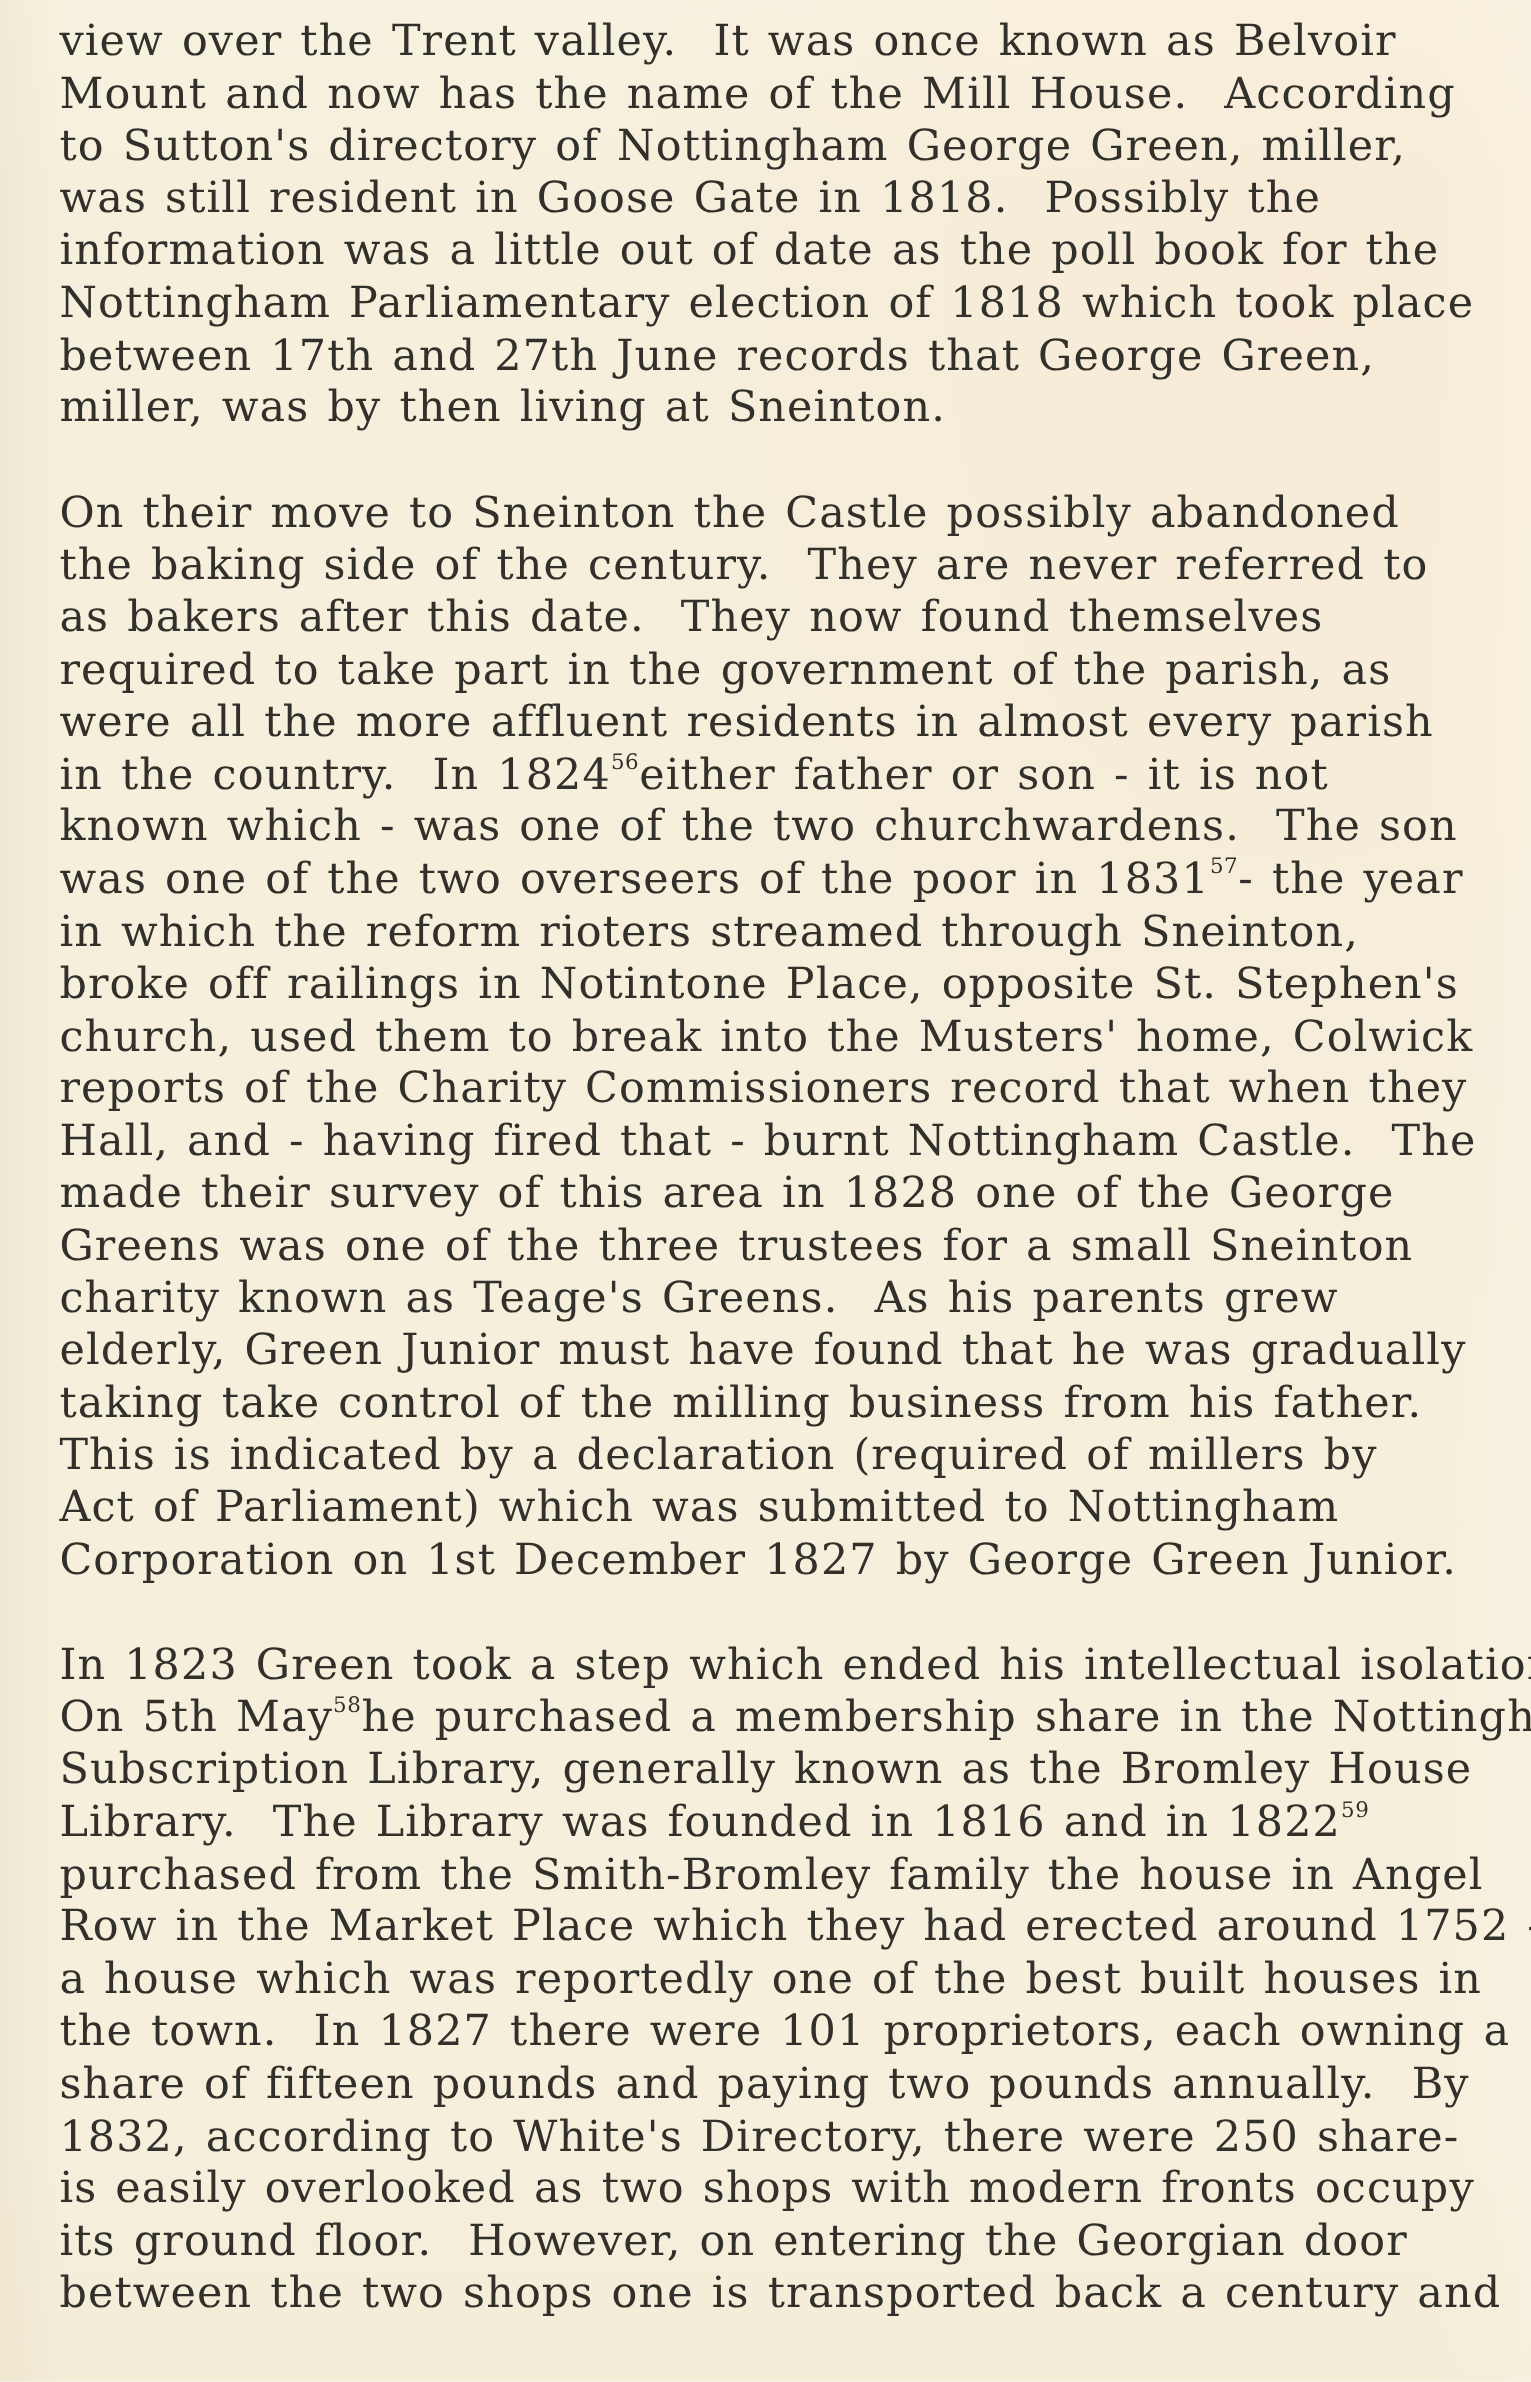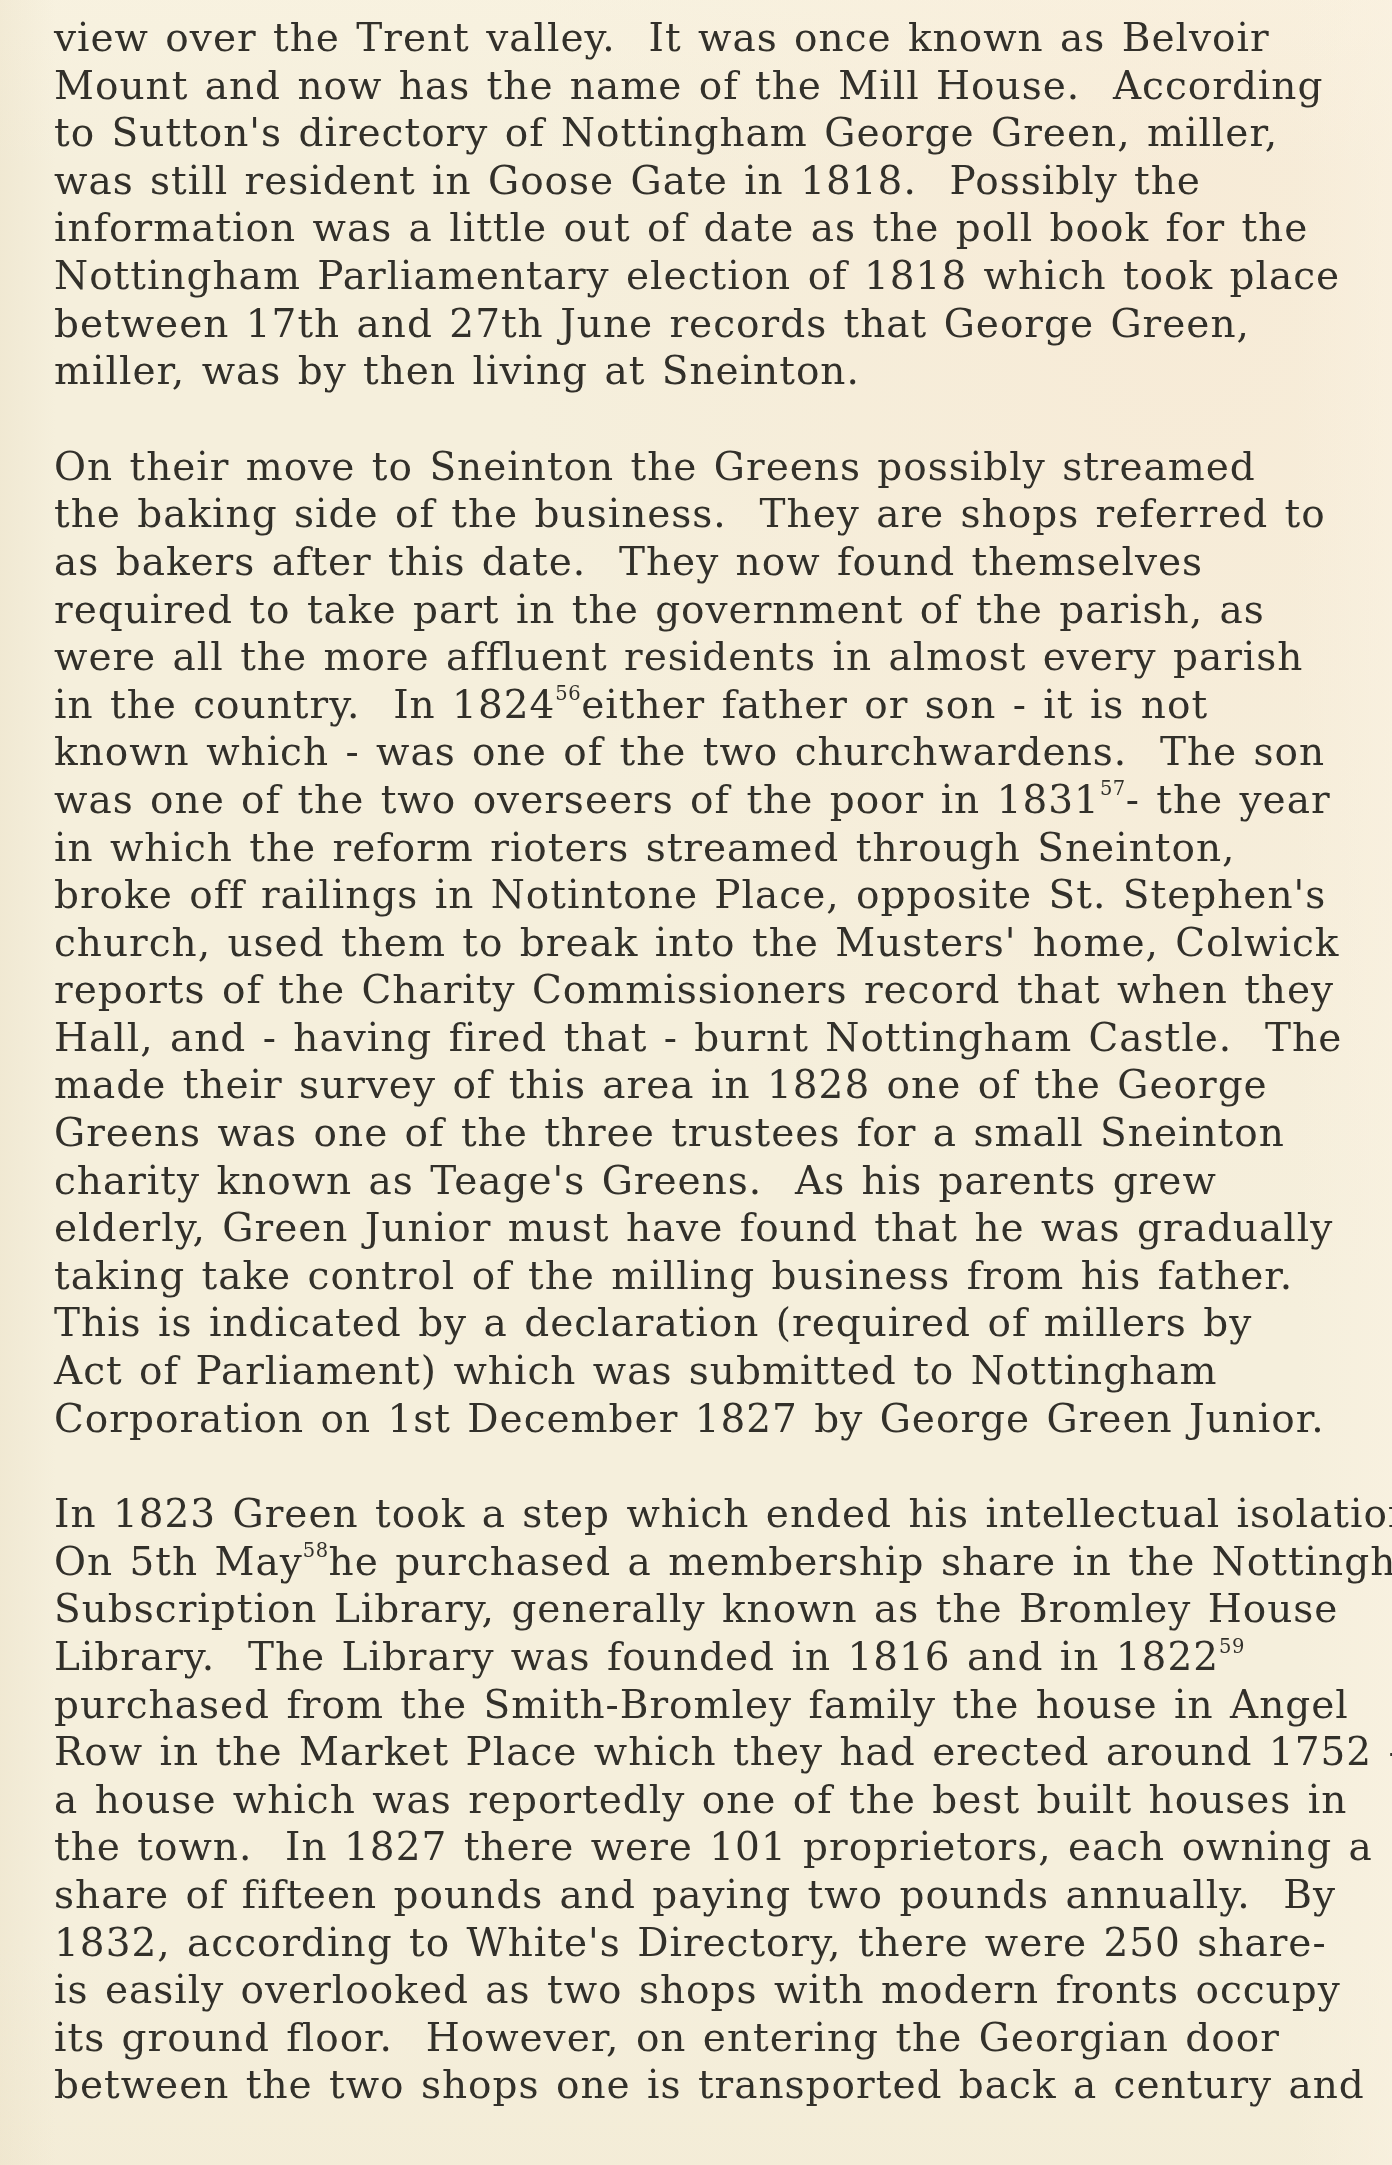--- a/index.html
+++ b/index.html
@@ -56,22 +56,22 @@
         <div class="line"><span>view over the Trent valley.  It was once known as Belvoir</span></div>
         <div class="line"><span>Mount and now has the name of the Mill House.  According</span></div>
         <div class="line"><span>to Sutton's directory of Nottingham George Green, miller,</span></div>
         <div class="line"><span>was still resident in Goose Gate in 1818.  Possibly the</span></div>
         <div class="line"><span>information was a little out of date as the poll book for the</span></div>
         <div class="line"><span>Nottingham Parliamentary election of 1818 which took place</span></div>
         <div class="line"><span>between 17th and 27th June records that George Green,</span></div>
         <div class="line"><span>miller, was by then living at Sneinton.</span></div>
       </div>
       <div class="paragraph">
-        <div class="line"><span>On their move to Sneinton the Greens possibly streamed</span></div>
-        <div class="line"><span>the baking side of the business.  They are shops referred to</span></div>
+        <div class="line"><span>On their move to Sneinton the Castle possibly abandoned</span></div>
+        <div class="line"><span>the baking side of the century.  They are never referred to</span></div>
         <div class="line"><span>as bakers after this date.  They now found themselves</span></div>
         <div class="line"><span>required to take part in the government of the parish, as</span></div>
         <div class="line"><span>were all the more affluent residents in almost every parish</span></div>
         <div class="line"><span>in the country.  In 1824</span><sup class="fnref">56</sup><span>either father or son - it is not</span></div>
         <div class="line"><span>known which - was one of the two churchwardens.  The son</span></div>
         <div class="line"><span>was one of the two overseers of the poor in 1831</span><sup class="fnref">57</sup><span>- the year</span></div>
         <div class="line"><span>in which the reform rioters streamed through Sneinton,</span></div>
         <div class="line"><span>broke off railings in Notintone Place, opposite St. Stephen's</span></div>
         <div class="line"><span>church, used them to break into the Musters' home, Colwick</span></div>
         <div class="line"><span>reports of the Charity Commissioners record that when they</span></div>

